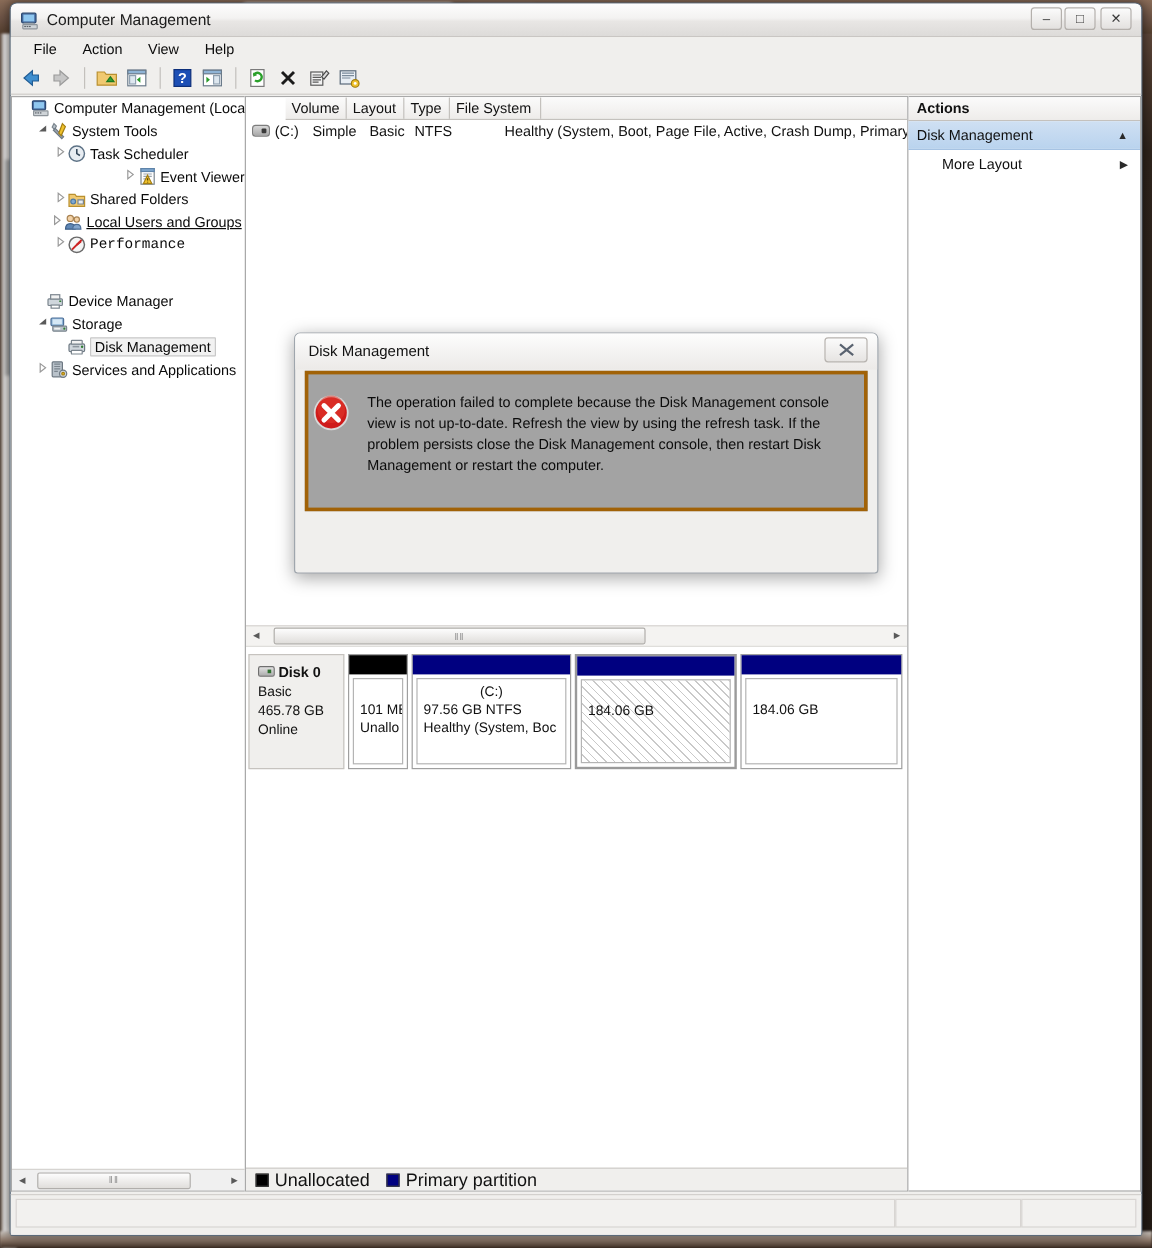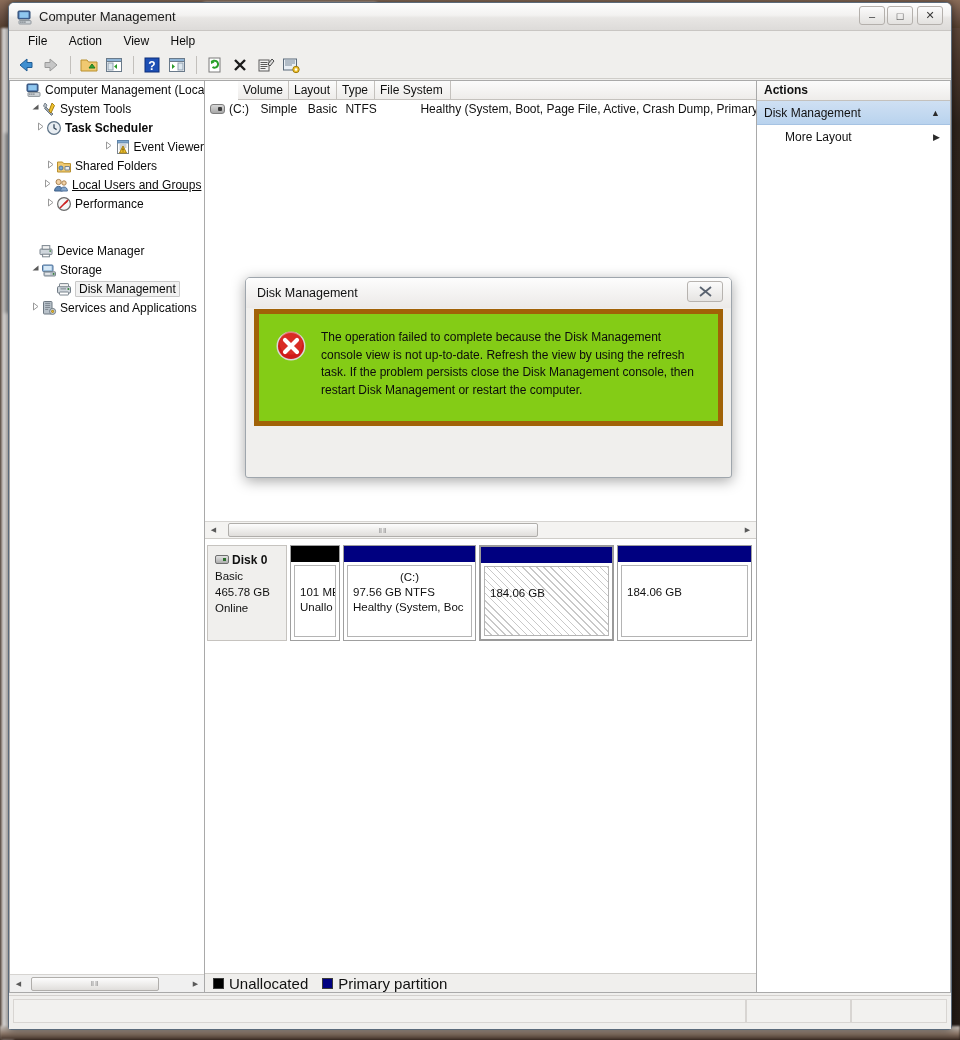--- a/index.html
+++ b/index.html
@@ -315,22 +315,22 @@
   }
   #dlg-close {
     position: absolute; right: 8px; top: 3px; width: 36px; height: 21px;
     background: linear-gradient(180deg,#fbfbfb,#e6e4e2);
     border: 1px solid #b7b3af; border-radius: 3px;
     display: flex; align-items: center; justify-content: center;
     font-size: 11px; color: #4a4a4a;
   }
   #dlg-content {
     position: absolute; left: 8px; top: 31px; right: 8px; height: 117px;
-    background: #84cc16; border: 5px solid #a16207;
-    display: flex; padding: 14px 16px;
+    background: #a3a3a3; border: 3px solid #a16207;
+    display: flex; padding: 14px 3px;
   }
   #dlg-err-icon {
     width: 32px; height: 32px; flex: 0 0 32px; margin-right: 14px; margin-top: 2px;
   }
   #dlg-msg {
     font-size: 12px; color: #0c0c0c; line-height: 17.5px; padding-top: 1px;
   }
   #dlg-footer {
     position: absolute; left: 8px; right: 8px; top: 150px; height: 43px;
     border: 1px solid #c9c6c3; border-top: none; background: #f0efed;
@@ -472,21 +472,21 @@
                 <rect x="5.2" y="11.6" width="1.3" height="1" fill="#5a6168"></rect>
                 <rect x="7.2" y="11.6" width="1.3" height="1" fill="#5a6168"></rect>
               </svg></span><span class="tlabel">Computer Management (Local</span></div>
           <div class="tnode" style="padding-left: 19px;"><span class="exp"><svg width="9" height="9" viewBox="0 0 9 9">
                 <path d="M1.5 6.5 L7.5 6.5 L7.5 1.5 Z" fill="#5a5a5a"></path>
               </svg></span><span class="tico"><svg width="16" height="16" viewBox="0 0 16 16">
                 <path d="M4 2 L6 4 L4.5 7 L2.5 5 Z" fill="#b9c2ca" stroke="#7b858e"></path>
                 <path d="M5 6 L12 13 L10.5 14.5 L3.5 7.5 Z" fill="#9aa4ae" stroke="#6f7a84"></path>
                 <path d="M11 2 L13.5 4.5 L10 12 L8 10 Z" fill="#f0c22c" stroke="#a57f12"></path>
               </svg></span><span class="tlabel">System Tools</span></div>
-          <div class="tnode" style="padding-left: 24px; font-weight: bold;"><span class="exp"><svg width="9" height="9" viewBox="0 0 9 9">
+          <div class="tnode" style="padding-left: 34px;"><span class="exp"><svg width="9" height="9" viewBox="0 0 9 9">
                 <path d="M2.5 1 L7 4.5 L2.5 8 Z" fill="none" stroke="#9a9a9a" stroke-width="1"></path>
               </svg></span><span class="tico"><svg width="16" height="16" viewBox="0 0 16 16">
                 <circle cx="8" cy="8" r="6.4" fill="#e8edf2" stroke="#5d7286" stroke-width="1.2"></circle>
                 <path d="M8 4.2 V8 L10.6 9.6" stroke="#35485a" stroke-width="1.3" fill="none"></path>
               </svg></span><span class="tlabel">Task Scheduler</span></div>
           <div class="tnode" style="padding-left: 20px; text-align: right;"><span class="exp"><svg width="9" height="9" viewBox="0 0 9 9">
                 <path d="M2.5 1 L7 4.5 L2.5 8 Z" fill="none" stroke="#9a9a9a" stroke-width="1"></path>
               </svg></span><span class="tico"><svg width="16" height="16" viewBox="0 0 16 16">
                 <rect x="2.5" y="1.5" width="11" height="13" fill="#fdfdfd" stroke="#7b858e"></rect>
                 <rect x="2.5" y="1.5" width="11" height="2.4" fill="#7fa8d0" stroke="#5e84aa"></rect>
@@ -502,21 +502,21 @@
                 <path d="M9 8.5 h4.5 v3.5 H9 Z" fill="#e8edf2" stroke="#7b858e"></path>
               </svg></span><span class="tlabel">Shared Folders</span></div>
           <div class="tnode" style="padding-left: 31px; text-decoration: underline;"><span class="exp"><svg width="9" height="9" viewBox="0 0 9 9">
                 <path d="M2.5 1 L7 4.5 L2.5 8 Z" fill="none" stroke="#9a9a9a" stroke-width="1"></path>
               </svg></span><span class="tico"><svg width="16" height="16" viewBox="0 0 16 16">
                 <circle cx="5.6" cy="5" r="2.6" fill="#f2d2a8" stroke="#a98352"></circle>
                 <path d="M1.6 14 c0-3 1.8-4.6 4-4.6 s4 1.6 4 4.6 Z" fill="#5f87b5" stroke="#3c5e87"></path>
                 <circle cx="11" cy="6" r="2.2" fill="#f2d2a8" stroke="#a98352"></circle>
                 <path d="M7.6 14 c0-2.6 1.5-4 3.4-4 s3.4 1.4 3.4 4 Z" fill="#83a6cd" stroke="#4e7099"></path>
               </svg></span><span class="tlabel">Local Users and Groups</span></div>
-          <div class="tnode" style="padding-left: 34px;"><span class="exp"><svg width="9" height="9" viewBox="0 0 9 9">
+          <div class="tnode" style="padding-left: 34px; font-family: Liberation Mono, monospace;"><span class="exp"><svg width="9" height="9" viewBox="0 0 9 9">
                 <path d="M2.5 1 L7 4.5 L2.5 8 Z" fill="none" stroke="#9a9a9a" stroke-width="1"></path>
               </svg></span><span class="tico"><svg width="16" height="16" viewBox="0 0 16 16">
                 <circle cx="8" cy="8" r="6.4" fill="#f4f4f4" stroke="#6a6a6a" stroke-width="1.2"></circle>
                 <path d="M4 12 L12 4" stroke="#cc2222" stroke-width="1.6"></path>
                 <path d="M8 8 L11.4 5.2" stroke="#cc2222" stroke-width="1.6"></path>
               </svg></span><span class="tlabel">Performance</span></div>
           <div class="tnode" style="padding-left: 16px; margin-top: 28px;"><span class="exp"></span><span class="tico"><svg width="16" height="16" viewBox="0 0 16 16">
                 <rect x="2" y="6" width="12" height="5.6" rx="0.8" fill="#cfd6dc" stroke="#7b858e"></rect>
                 <rect x="4.2" y="2.6" width="7.6" height="3.6" fill="#f2f2f2" stroke="#7b858e"></rect>
                 <rect x="4.6" y="11.2" width="6.8" height="2.6" fill="#fff" stroke="#7b858e"></rect>

